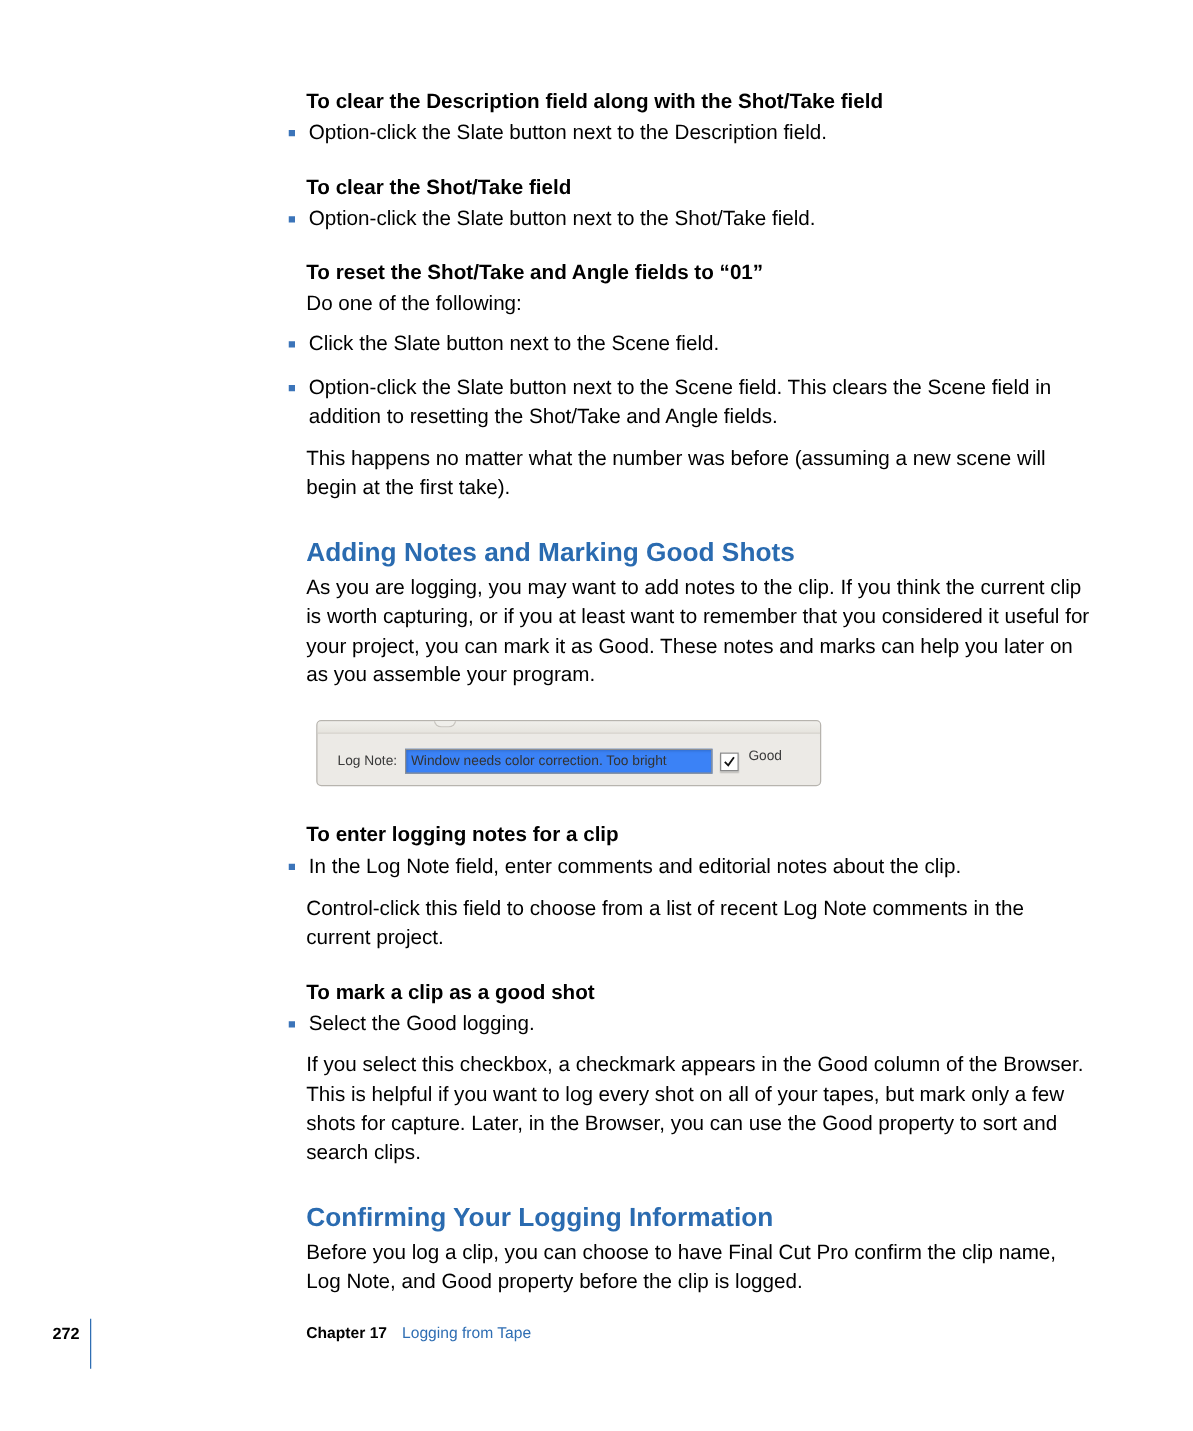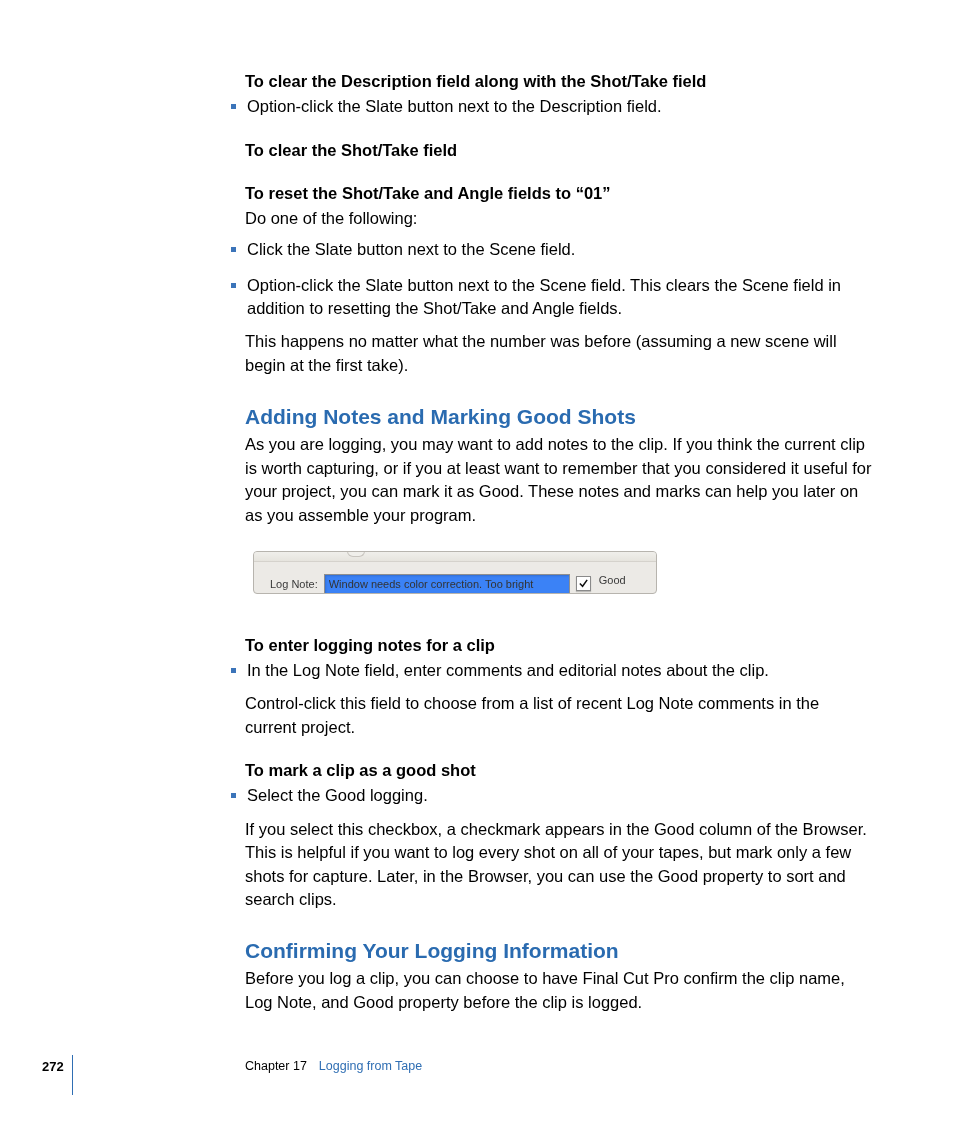--- a/index.html
+++ b/index.html
@@ -7,51 +7,54 @@
   .page { position: relative; width: 954px; height: 1145px; padding: 70px 80px 50px 245px; }
   .block { margin-bottom: 20px; }
   .bold-run { font-weight: 600; font-size: 16.5px; line-height: 1.4; margin-bottom: 2px; }
   ul.bullets { list-style: none; padding-left: 0; }
   ul.bullets > li { position: relative; padding-left: 2px; margin-bottom: 4px; font-size: 16.5px; line-height: 1.42; }
   ul.bullets > li::before { content: ""; position: absolute; left: -14px; top: 9px; width: 5px; height: 5px; background: #3b74b9; }
   .indent-para { font-size: 16.5px; line-height: 1.42; margin-top: 10px; margin-left: 0; }
   h2.section { color: #2a6bb0; font-weight: 600; font-size: 21px; margin-top: 28px; margin-bottom: 4px; }
   .after-h2 { font-size: 16.5px; line-height: 1.42; }
   
-  .ui-shot { margin: 24px 0 40px 8px; width: 404px; height: 43px; background: #eceae6; border: 1px solid #b7b4ae; border-radius: 4px; position: relative; overflow: hidden; box-shadow: inset 0 10px 10px -10px rgba(0,0,0,0.15); }
+  .ui-shot { margin: 24px 0 28px 8px; width: 404px; height: 53px; background: #eceae6; border: 1px solid #b7b4ae; border-radius: 4px; position: relative; overflow: hidden; box-shadow: inset 0 10px 10px -10px rgba(0,0,0,0.15); }
   .ui-shot .top-edge { position:absolute; top:0; left:0; right:0; height:10px; border-bottom:1px solid #d5d2cc; background: linear-gradient(#f0efeb,#e6e4de); }
   .ui-shot .notch { position:absolute; top:-3px; left:93px; width:18px; height:8px; background:#f0efeb; border:1px solid #c8c5bf; border-top:none; border-radius:0 0 6px 6px; }
   .ui-row { position: absolute; top: 22px; left: 16px; right: 10px; display: flex; align-items: center; gap: 6px; }
   .ui-label { font-size: 11px; color: #3a3a3a; font-family: "Lucida Grande","Segoe UI",sans-serif; }
   .ui-input { flex: 0 0 246px; height: 20px; background: #3b82f6; border: 1px solid #8f8f8f; font-size: 11px; font-family: "Lucida Grande","Segoe UI",sans-serif; padding: 2px 4px; color: #333; box-shadow: inset 1px 1px 2px rgba(0,0,0,0.15); }
   .ui-check { width: 15px; height: 15px; background: #fff; border: 1px solid #8a8a8a; display:flex; align-items:center; justify-content:center; box-shadow: 0 1px 1px rgba(0,0,0,.2); }
   .ui-check svg { width: 11px; height: 11px; }
   .ui-good { font-size: 11px; color: #3a3a3a; font-family: "Lucida Grande","Segoe UI",sans-serif; margin-left:2px; position:relative; top:-4px; }
   
   .footer { position: absolute; bottom: 56px; left: 0; right: 0; height: 30px; }
   .footer .rule { position:absolute; left:72px; top:-4px; bottom:-6px; width:1px; background:#2f6eb3; }
   .footer .pn { position:absolute; left:42px; top:0; font-weight:700; font-size:13px; }
   .footer .chap { position:absolute; left:245px; top:0; font-size:12.5px; }
-  .footer .chap b { font-weight:400; margin-right:12px; }
+  .footer .chap b { font-weight:700; margin-right:12px; }
   .footer .chap span.t { color:#2f6eb3; }
 </style>
 </head>
 <body>
 
 <div class="page">
 
   <div class="block">
     <div class="bold-run">To clear the Description field along with the Shot/Take field</div>
     <ul class="bullets">
       <li>Option-click the Slate button next to the Description field.</li>
     </ul>
   </div>
 
   <div class="block">
     <div class="bold-run">To clear the Shot/Take field</div>
+    <ul class="bullets">
+      <li>Option-click the Slate button next to the Shot/Take field.</li>
+    </ul>
   </div>
 
   <div class="block">
     <div class="bold-run">To reset the Shot/Take and Angle fields to “01”</div>
     <div style="font-size:16.5px;line-height:1.42;margin-bottom:8px">Do one of the following:</div>
     <ul class="bullets">
       <li>Click the Slate button next to the Scene field.</li>
       <li style="margin-top:12px">Option-click the Slate button next to the Scene field. This clears the Scene field in addition to resetting the Shot/Take and Angle fields.</li>
     </ul>
     <div class="indent-para">This happens no matter what the number was before (assuming a new scene will begin at the first take).</div>

